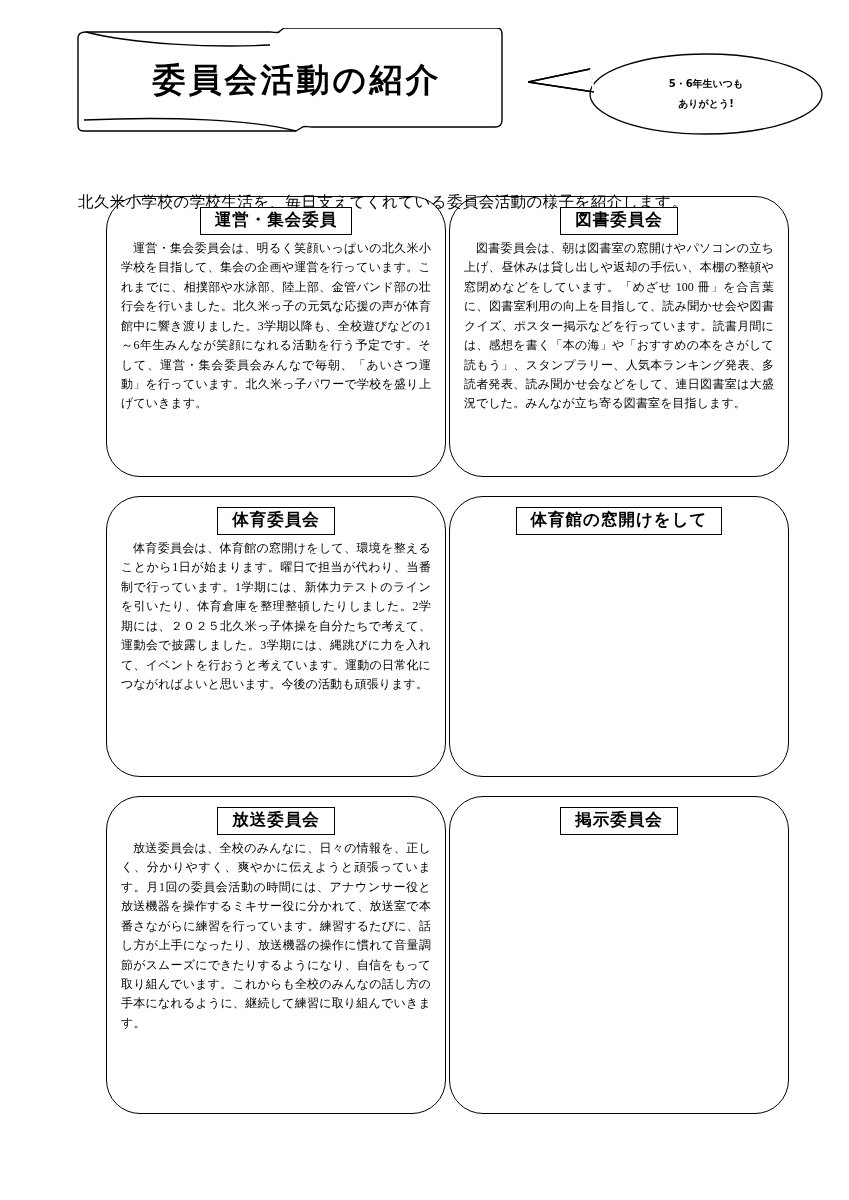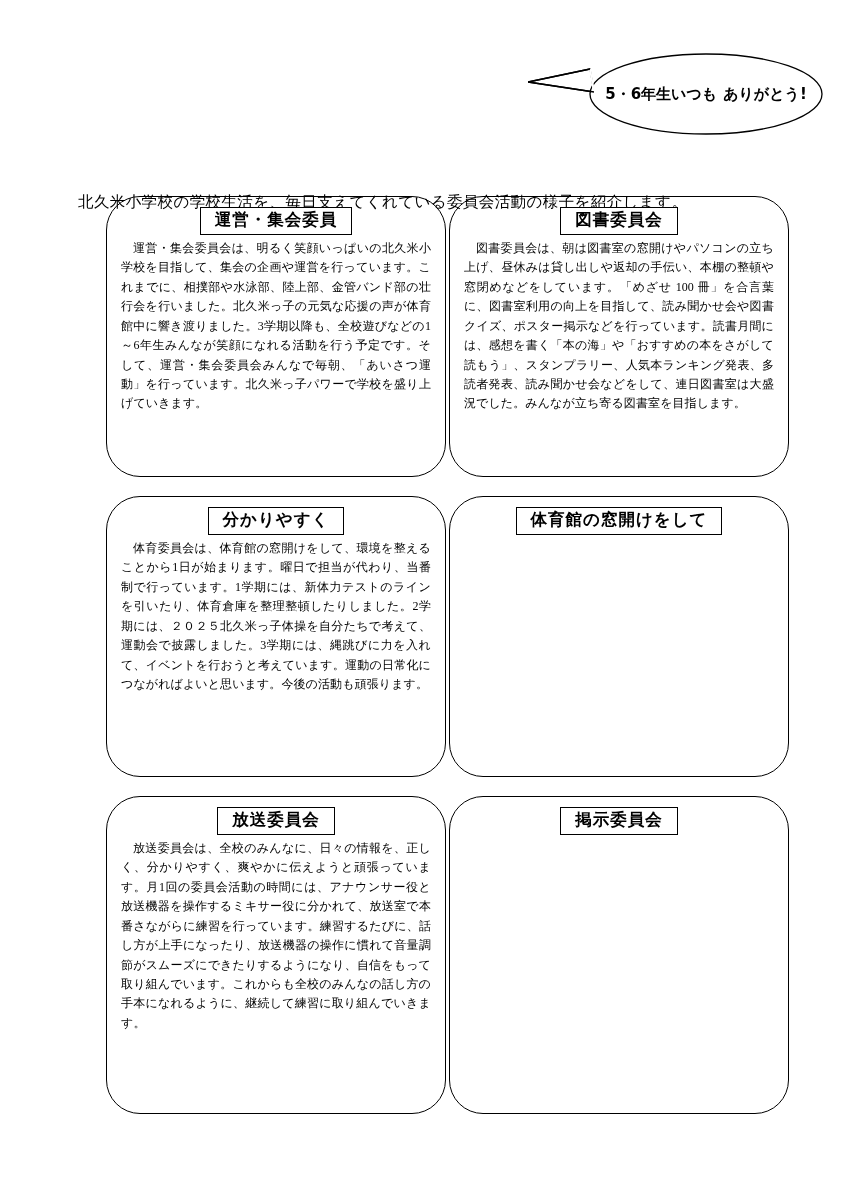--- a/index.html
+++ b/index.html
@@ -56,27 +56,27 @@
     height: 84px;
   }
   .bubble-wrap svg { display: block; }
   .bubble-text {
     position: absolute;
     left: 66px;
     top: 8px;
     width: 224px;
     height: 68px;
     display: flex;
-    flex-direction: row;
+    flex-direction: column;
     align-items: center;
     justify-content: center;
     gap: 6px;
     font-family: "DejaVu Sans", "Liberation Sans", sans-serif;
     font-weight: bold;
-    font-size: 15px;
+    font-size: 10px;
     white-space: nowrap;
   }
 
   
   .intro {
     position: absolute;
     left: 78px;
     top: 150px;
     width: 720px;
     font-size: 15.5px;
@@ -138,20 +138,28 @@
   .body-text p {
     margin: 0;
     text-indent: 1em;
   }
 </style>
 </head>
 <body>
 
 <div class="header-area">
 
+  <div class="ribbon-wrap">
+    <svg width="432" height="104" viewBox="0 0 432 104" xmlns="http://www.w3.org/2000/svg">
+      <path d="M6,10 C6,6 8,4 14,4 L198,4 C204,4 206,6 208,3 L212,0 L424,0 C429,0 430,2 430,7 L430,92 C430,97 428,99 423,99 L240,99 C234,99 232,97 229,100 L224,103 L12,103 C7,103 6,101 6,96 Z" fill="#ffffff" stroke="#000000" stroke-width="1.4" stroke-linejoin="round"></path>
+      <path d="M14,4 C60,16 140,20 198,17" fill="none" stroke="#000000" stroke-width="1.4"></path>
+      <path d="M224,103 C182,92 100,88 12,92" fill="none" stroke="#000000" stroke-width="1.4"></path>
+    </svg>
+    <div class="ribbon-title">委員会活動の紹介</div>
+  </div>
 
   <div class="bubble-wrap">
     <svg width="300" height="84" viewBox="0 0 300 84" xmlns="http://www.w3.org/2000/svg">
       <path d="M0,30 L62,17 L66,40 Z" fill="#ffffff" stroke="#000000" stroke-width="1.3" stroke-linejoin="round"></path>
       <ellipse cx="178" cy="42" rx="116" ry="40" fill="#ffffff" stroke="#000000" stroke-width="1.3"></ellipse>
       <path d="M62,17 L66,40" fill="none" stroke="#ffffff" stroke-width="2"></path>
       <path d="M0,30 L62,17 M0,30 L66,40" fill="none" stroke="#000000" stroke-width="1.3"></path>
     </svg>
     <div class="bubble-text">
       <span>5・6年生いつも</span>
@@ -175,21 +183,21 @@
     <div class="card">
       <div class="badge">図書委員会</div>
       <div class="body-text">
         <p>図書委員会は、朝は図書室の窓開けやパソコンの立ち上げ、昼休みは貸し出しや返却の手伝い、本棚の整頓や窓閉めなどをしています。「めざせ 100 冊」を合言葉に、図書室利用の向上を目指して、読み聞かせ会や図書クイズ、ポスター掲示などを行っています。読書月間には、感想を書く「本の海」や「おすすめの本をさがして読もう」、スタンプラリー、人気本ランキング発表、多読者発表、読み聞かせ会などをして、連日図書室は大盛況でした。みんなが立ち寄る図書室を目指します。</p>
       </div>
     </div>
   </div>
 
   <div class="row r2">
     <div class="card">
-      <div class="badge">分かりやすく</div>
+      <div class="badge">体育委員会</div>
       <div class="body-text">
         <p>体育委員会は、体育館の窓開けをして、環境を整えることから1日が始まります。曜日で担当が代わり、当番制で行っています。1学期には、新体力テストのラインを引いたり、体育倉庫を整理整頓したりしました。2学期には、２０２５北久米っ子体操を自分たちで考えて、運動会で披露しました。3学期には、縄跳びに力を入れて、イベントを行おうと考えています。運動の日常化につながればよいと思います。今後の活動も頑張ります。</p>
       </div>
     </div>
     <div class="card">
       <div class="badge">体育館の窓開けをして</div>
     </div>
   </div>
 
   <div class="row r3">

